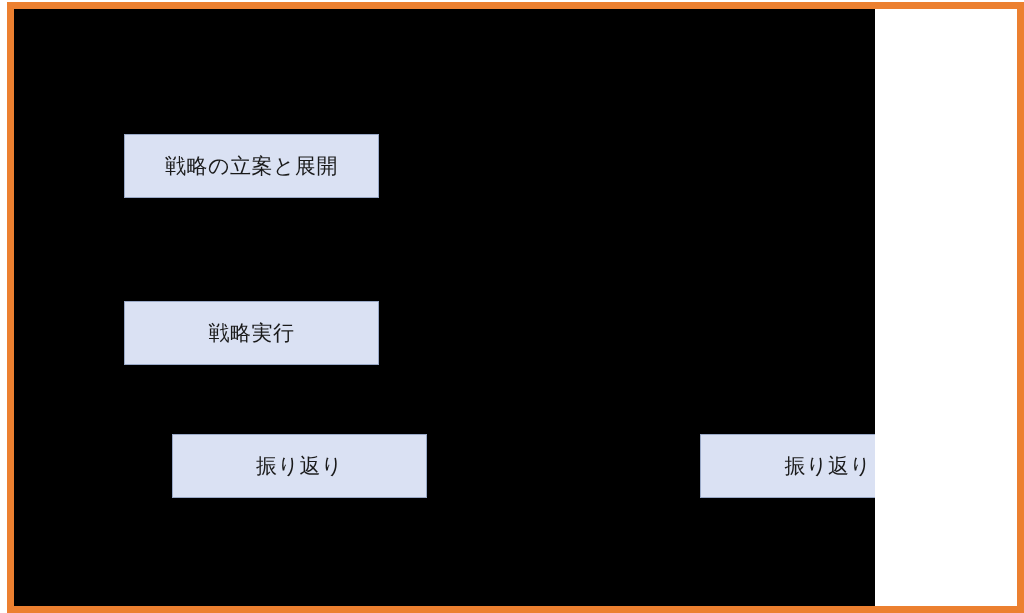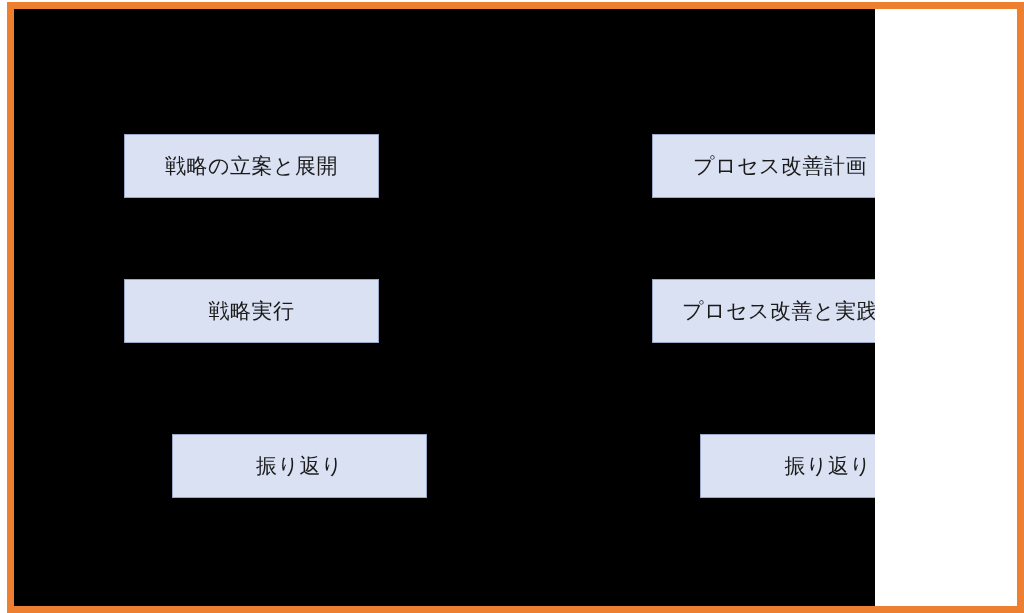--- a/index.html
+++ b/index.html
@@ -83,21 +83,21 @@
     line-height: 1.2;
     letter-spacing: 0.5px;
     white-space: nowrap;
     font-family: "Liberation Sans", "DejaVu Sans", sans-serif;
   }
 
   
   .col-left  { left: 110px; width: 255px; }
   .col-right { left: 638px; width: 256px; }
   .row-1 { top: 125px; height: 64px; }
-  .row-2 { top: 270px; height: 64px; }
+  .row-2 { top: 292px; height: 64px; }
   .row-3 { top: 425px; height: 64px; margin-left: 48px; }
 </style>
 </head>
 <body>
 
 <div id="slide-frame">
 
   <div id="orange-border"></div>
   <div id="orange-border-right"></div>
   <div id="orange-border-bottom"></div>
@@ -109,26 +109,20 @@
     </div>
 
     <div class="node-box col-left row-2">
       <span class="node-label">戦略実行</span>
     </div>
 
     <div class="node-box col-left row-3">
       <span class="node-label">振り返り</span>
     </div>
 
-    <div class="node-box col-right row-1">
-      <span class="node-label">プロセス改善計画</span>
-    </div>
 
-    <div class="node-box col-right row-2">
-      <span class="node-label">プロセス改善と実践</span>
-    </div>
 
     <div class="node-box col-right row-3">
       <span class="node-label">振り返り</span>
     </div>
 
   </div>
 </div>
 
 </body></html>

